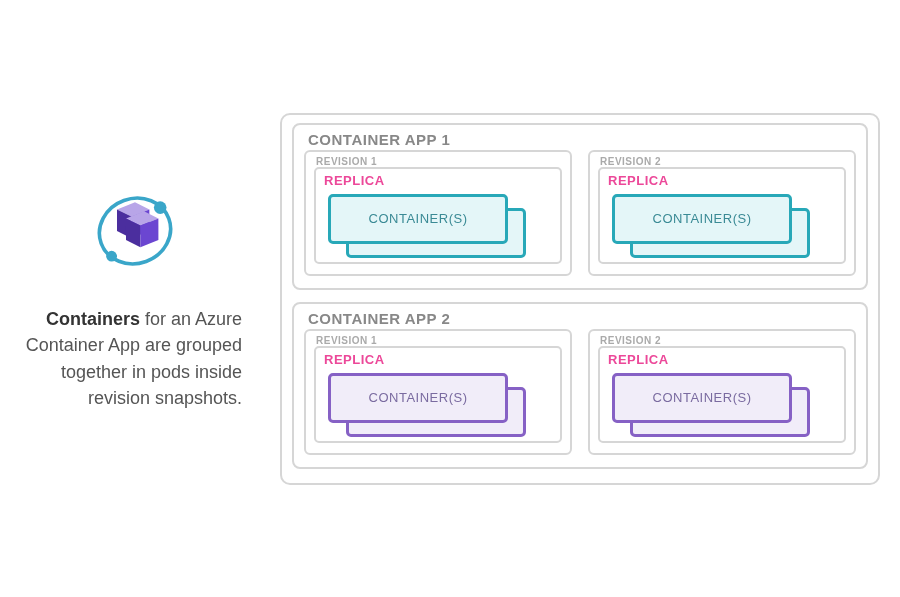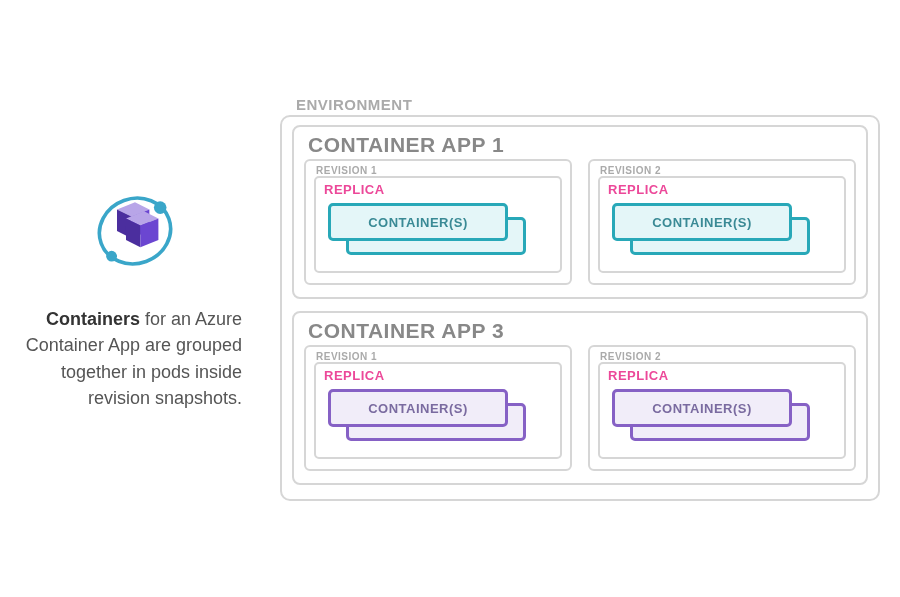--- a/index.html
+++ b/index.html
@@ -52,21 +52,21 @@
   .app-box {
     border: 2px solid #d6d6d6;
     border-radius: 8px;
     padding: 6px 10px 12px 10px;
     margin-bottom: 12px;
   }
   .app-box:last-child { margin-bottom: 0; }
   .app-title {
     color: #888;
     font-weight: 600;
-    font-size: 21px;
+    font-size: 15px;
     letter-spacing: 0.5px;
     margin-bottom: 2px;
     margin-left: 4px;
   }
   .rev-row { display: flex; gap: 16px; }
   .rev-box {
     flex: 1;
     border: 2px solid #d6d6d6;
     border-radius: 6px;
     padding: 4px 8px 10px 8px;
@@ -92,26 +92,26 @@
     margin-bottom: 4px;
   }
   .stack {
     position: relative;
     height: 54px;
     margin: 6px 4px 4px 4px;
   }
   .card {
     position: absolute;
     width: 180px;
-    height: 38px;
+    height: 50px;
     border-radius: 5px;
     display: flex;
     align-items: center;
     justify-content: center;
-    font-weight: 700;
+    font-weight: 400;
     letter-spacing: 0.5px;
     font-size: 13px;
   }
   .card.back { top: 14px; left: 18px; }
   .card.front { top: 0; left: 0; }
   .teal .card {
     border: 3px solid #28a8b8;
     background: #e4f6f8;
     color: #3a8a95;
   }
@@ -147,21 +147,20 @@
         </g>
       </g>
     </svg>
   </div>
   <p class="desc">
     <b>Containers</b><span> for an Azure Container App are grouped together in pods inside revision snapshots.</span>
   </p>
 </div>
 
 <div class="right-col">
-  <div class="env-label">ENVIRONMENT</div>
   <div class="env-box">
 
     <div class="app-box">
       <div class="app-title">CONTAINER APP 1</div>
       <div class="rev-row">
         <div class="rev-box">
           <div class="rev-title">REVISION 1</div>
           <div class="rep-box">
             <div class="rep-title">REPLICA</div>
             <div class="stack teal">
@@ -177,21 +176,21 @@
             <div class="stack teal">
               <div class="card back"></div>
               <div class="card front">CONTAINER(S)</div>
             </div>
           </div>
         </div>
       </div>
     </div>
 
     <div class="app-box">
-      <div class="app-title">CONTAINER APP 3</div>
+      <div class="app-title">CONTAINER APP 2</div>
       <div class="rev-row">
         <div class="rev-box">
           <div class="rev-title">REVISION 1</div>
           <div class="rep-box">
             <div class="rep-title">REPLICA</div>
             <div class="stack purple">
               <div class="card back"></div>
               <div class="card front">CONTAINER(S)</div>
             </div>
           </div>

